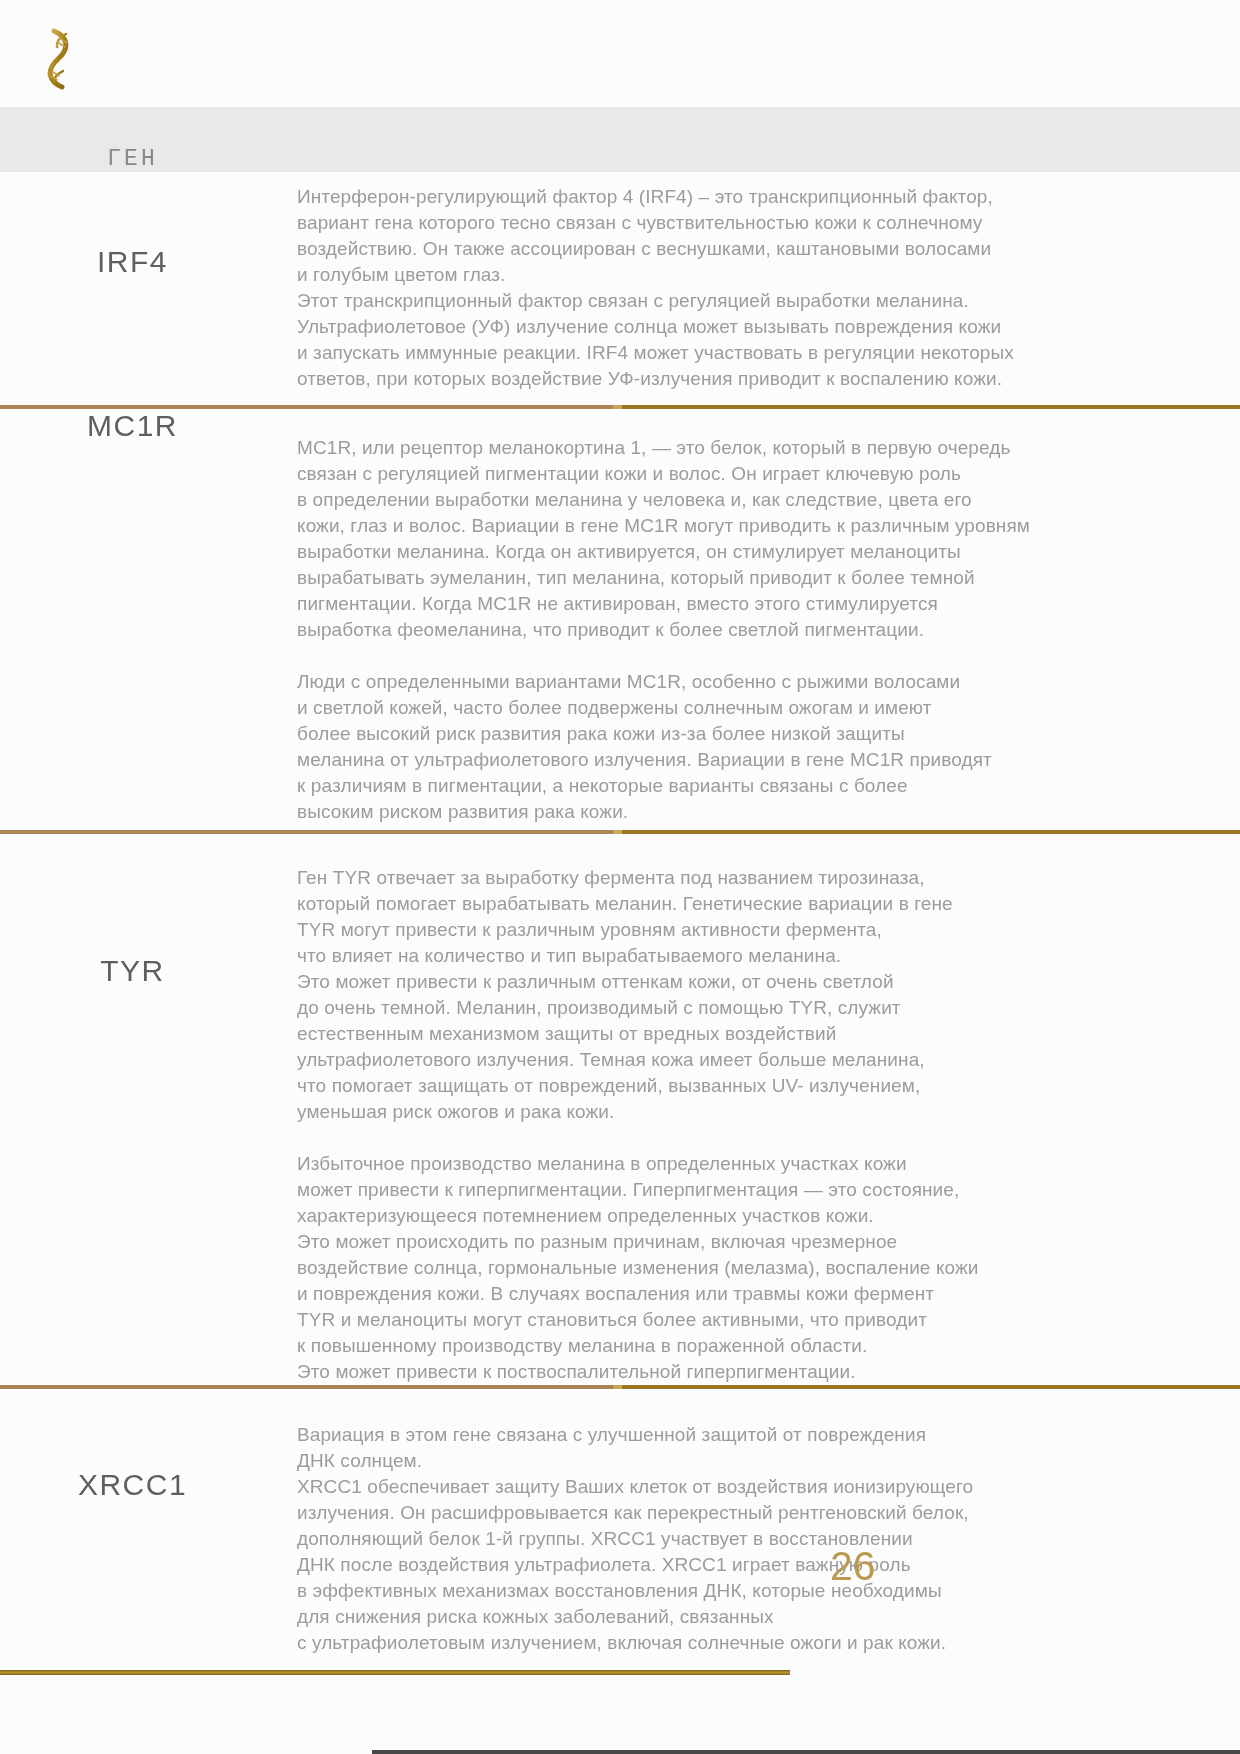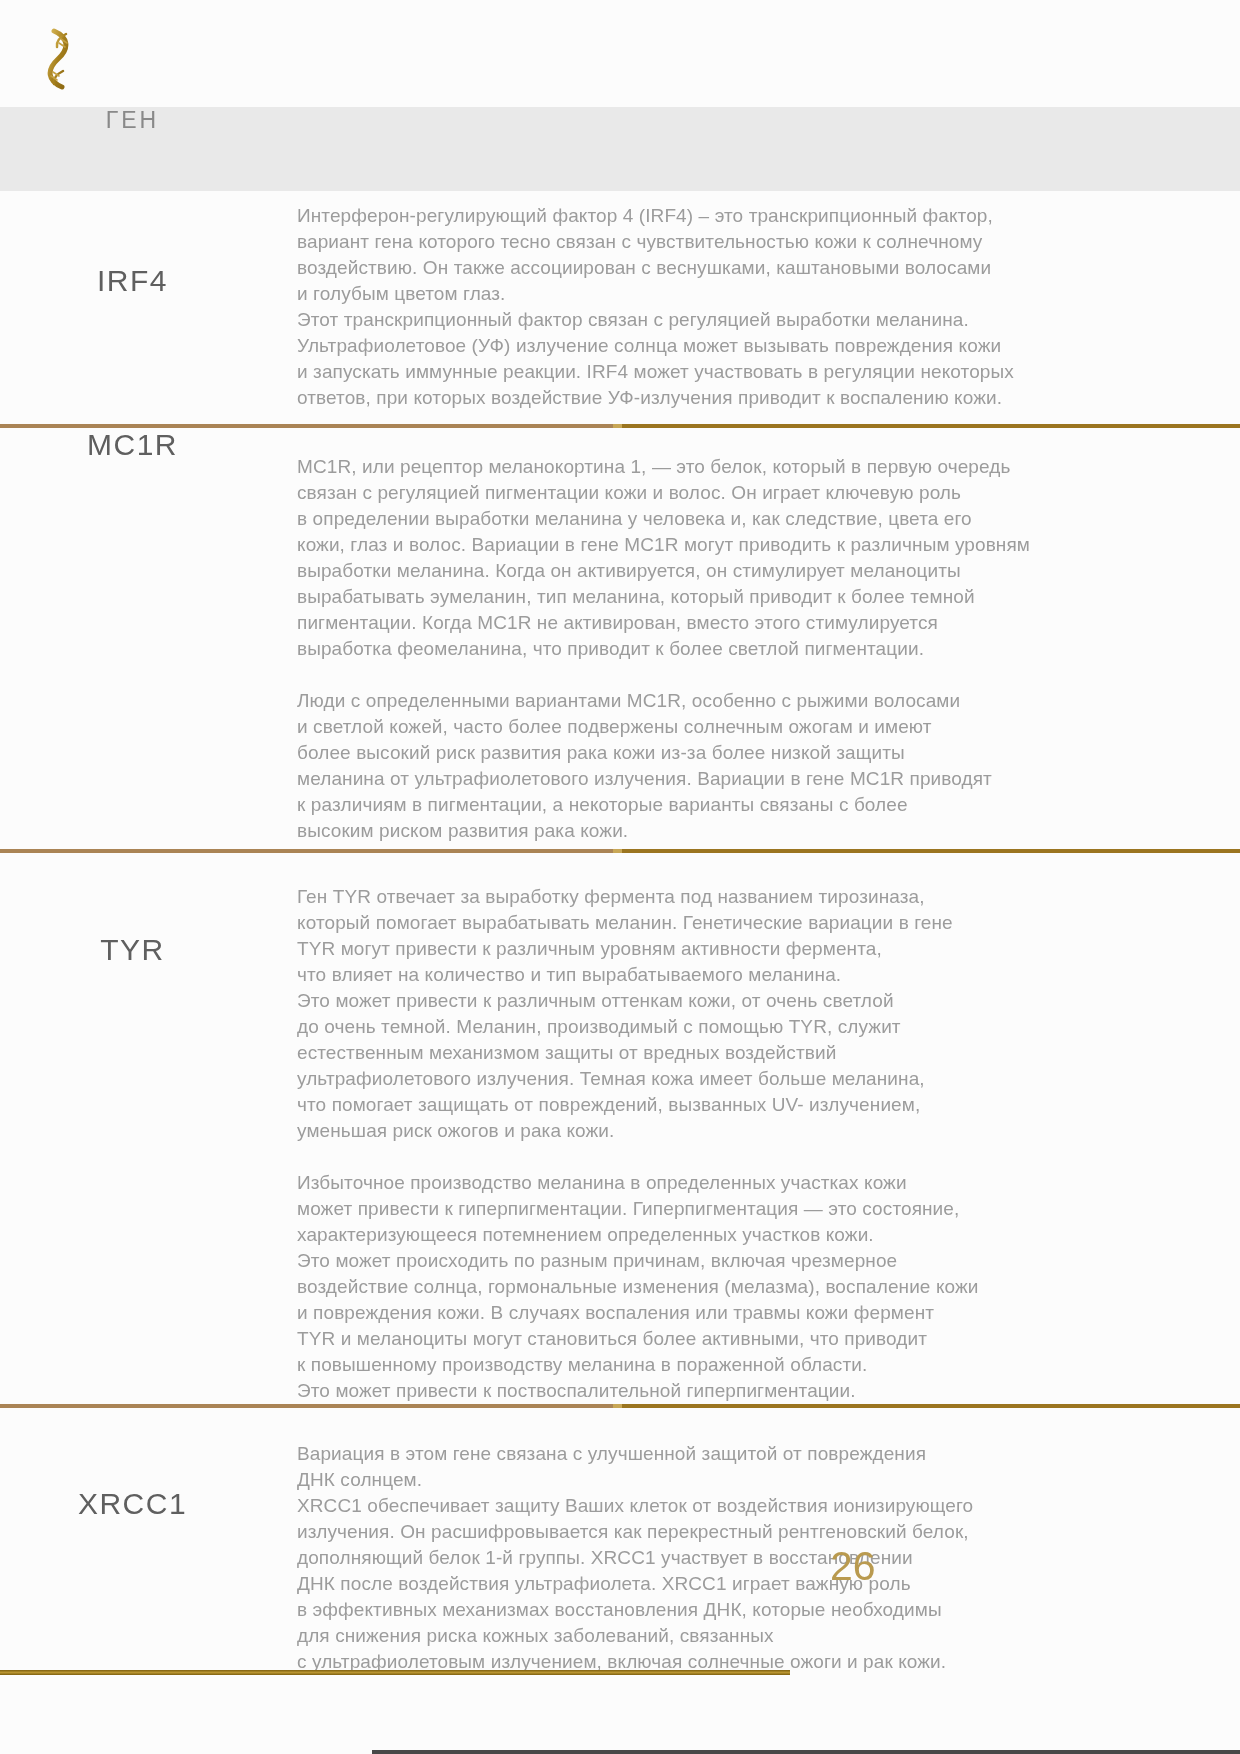--- a/index.html
+++ b/index.html
@@ -22,24 +22,25 @@
   }
   .logo {
     position: absolute;
     left: 44px;
     top: 28px;
     width: 32px;
     height: 62px;
   }
   
   .header-band {
-    height: 84px;
+    height: 65px;
     background: var(--header_band, #e9e9e9);
     display: flex;
-    align-items: flex-start;
+    align-items: flex-end;
+    font-family: Liberation Mono, monospace;
   }
   .header-gene-col {
     width: 265px;
     text-align: center;
     font-size: 23px;
     font-weight: 300;
     letter-spacing: 3px;
     color: #898989;
   }
   .header-desc-col {
@@ -81,21 +82,21 @@
     white-space: pre-line;
     margin-left: 32px;
   }
   .row-1 { height: 233px; }
   .row-1 .gene-cell { padding-top: 73px; }
   .row-1 .desc-cell { padding-top: 12px; }
   .row-2 { height: 421px; }
   .row-2 .gene-cell { }
   .row-2 .desc-cell { padding-top: 26px; }
   .row-3 { height: 551px; }
-  .row-3 .gene-cell { padding-top: 80px; }
+  .row-3 .gene-cell { padding-top: 104px; margin-top: 16px; }
   .row-3 .desc-cell { padding-top: 31px; }
   .row-4 { height: 270px; }
   .row-4 .gene-cell { padding-top: 79px; }
   .row-4 .desc-cell { padding-top: 33px; }
   
   .separator {
     height: 4px;
     width: 100%;
     background: linear-gradient(to right,
       var(--separator_left, #aa8455) 0%,

